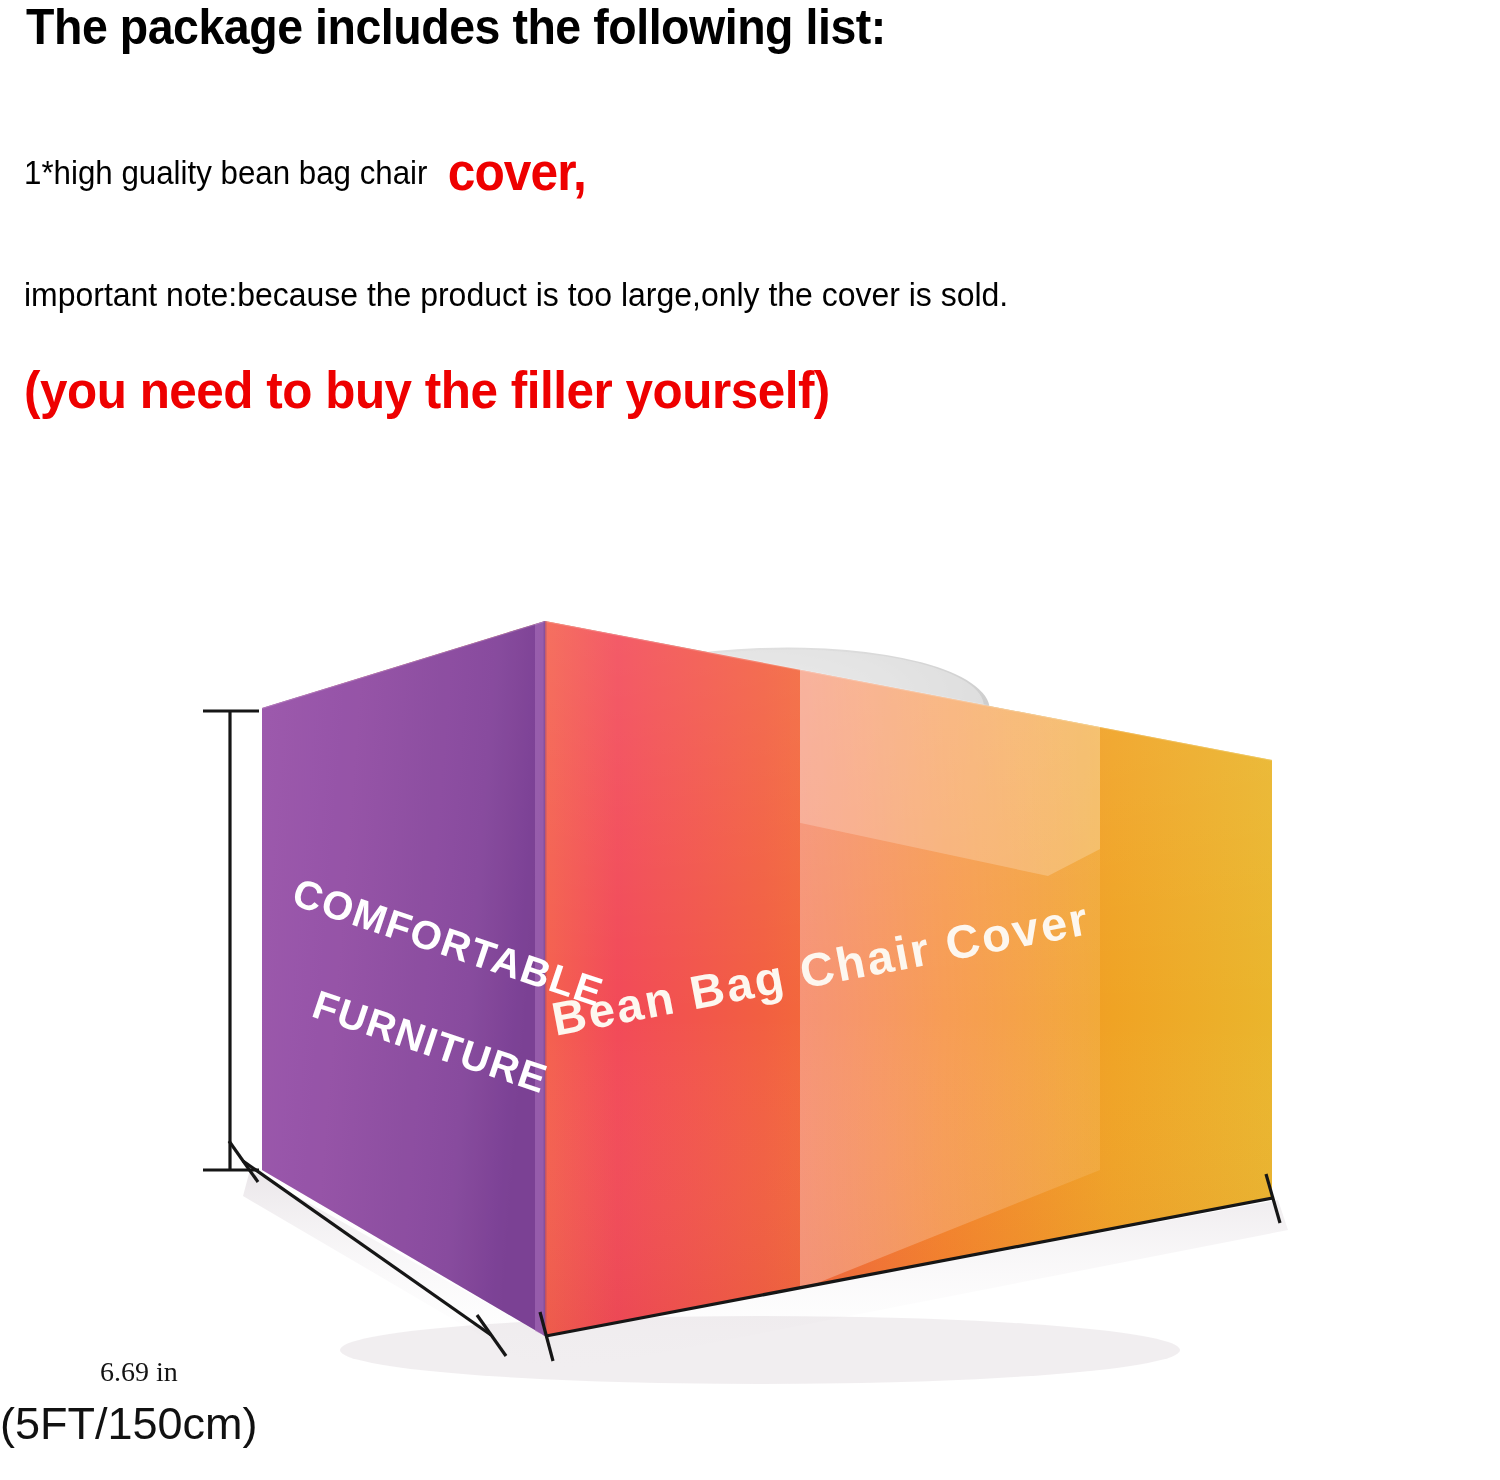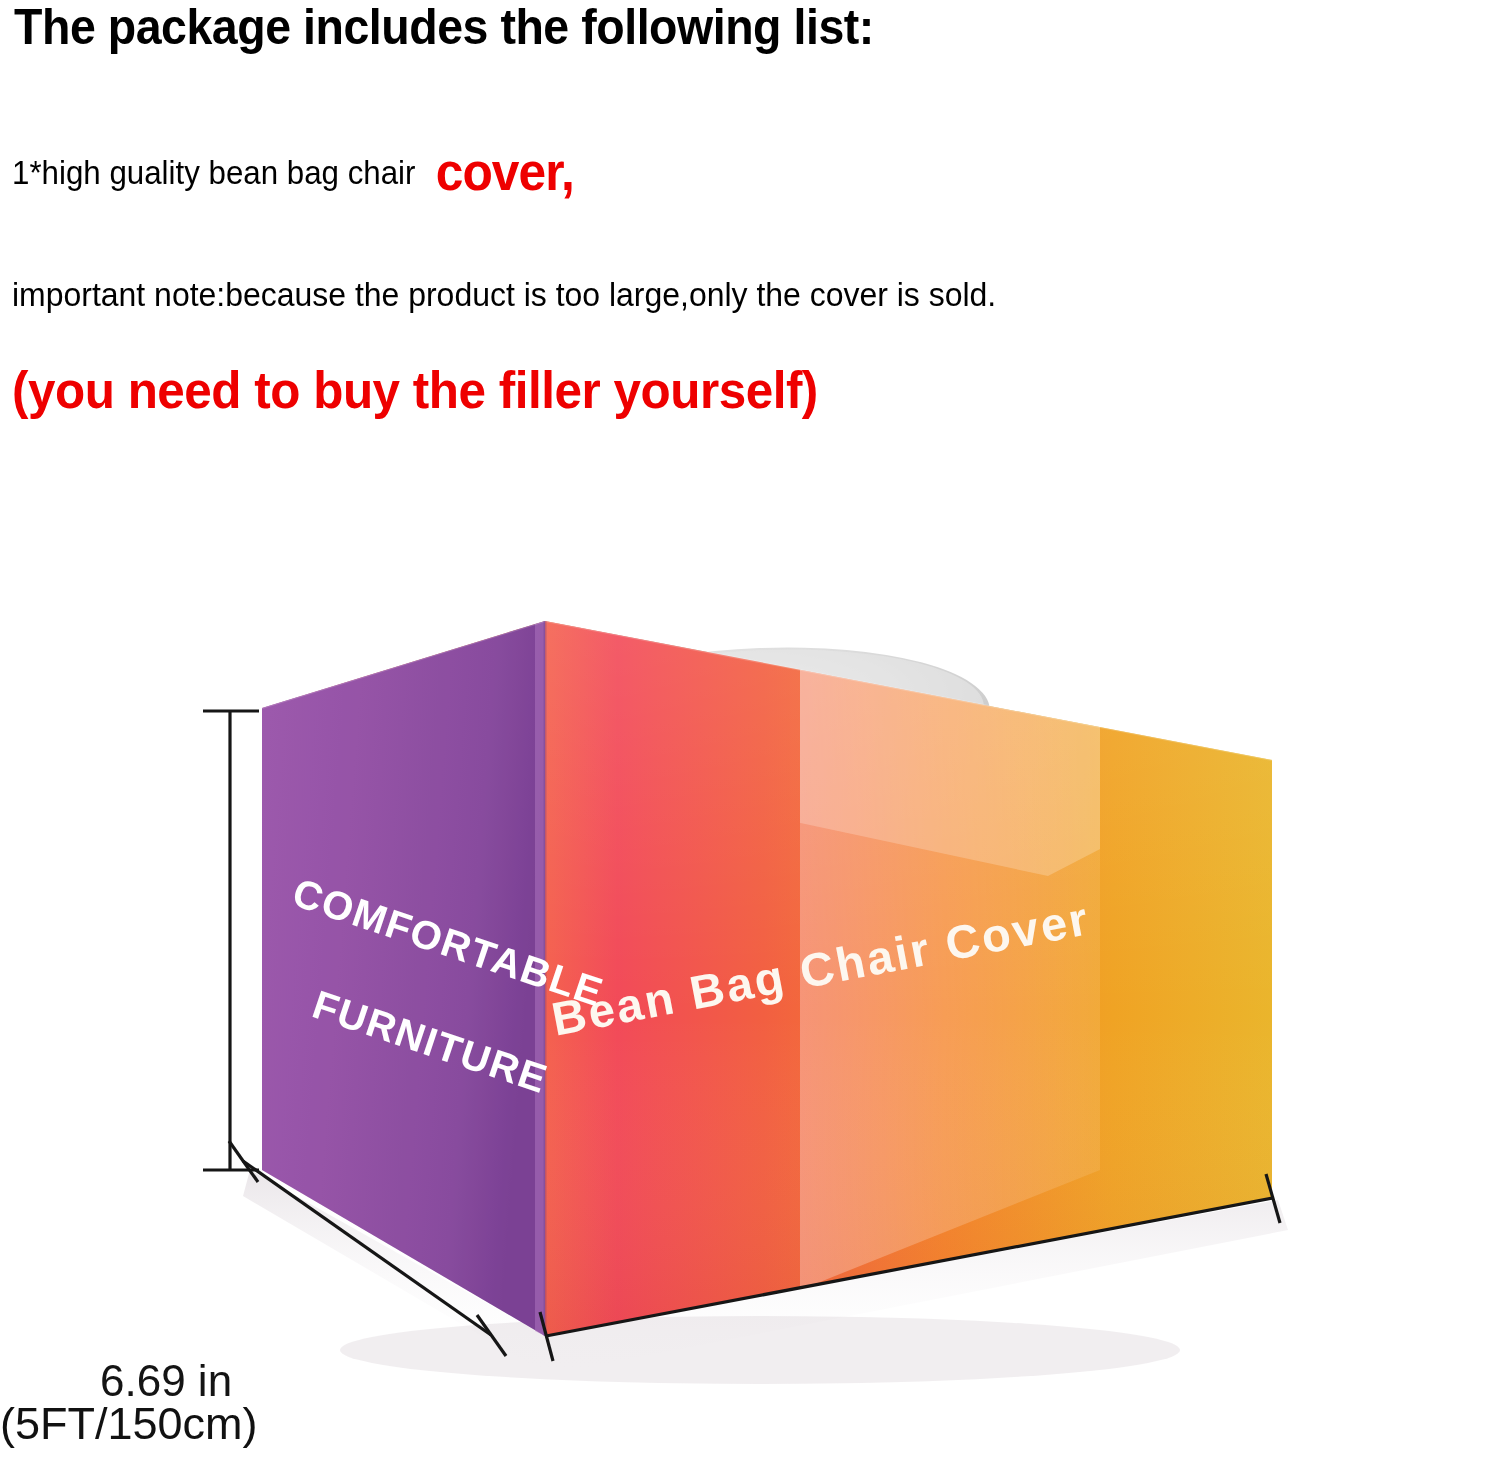--- a/index.html
+++ b/index.html
@@ -12,21 +12,21 @@
     height: 1480px;
     position: relative;
     overflow: hidden;
     font-family: "Liberation Sans", sans-serif;
     color: #000000;
   }
 
   
   #text-block {
     position: absolute;
-    left: 0; top: 0;
+    left: 12px; top: 0;
     width: 1264px;
     height: 470px;
   }
 
   .hl-line {
     position: absolute;
     white-space: nowrap;
     font-family: "Liberation Sans Narrow", "Liberation Sans", sans-serif;
   }
 
@@ -88,21 +88,21 @@
   }
   #illustration svg { display: block; }
 
   .dim-label {
     position: absolute;
     white-space: nowrap;
     font-family: "Liberation Sans", sans-serif;
     font-size: 34px;
     color: #141414;
   }
-  #label-height { left: 100px; top: 886px; font-size: 44px; }
+  #label-height { left: 100px; top: 886px; font-size: 28px; font-family: Liberation Serif, serif; }
 
   #caption {
     position: absolute;
     left: 0;
     top: 1398px;
     width: 1500px;
     text-align: left;
     font-size: 45px;
     color: #111;
     font-family: "Liberation Sans", sans-serif;

